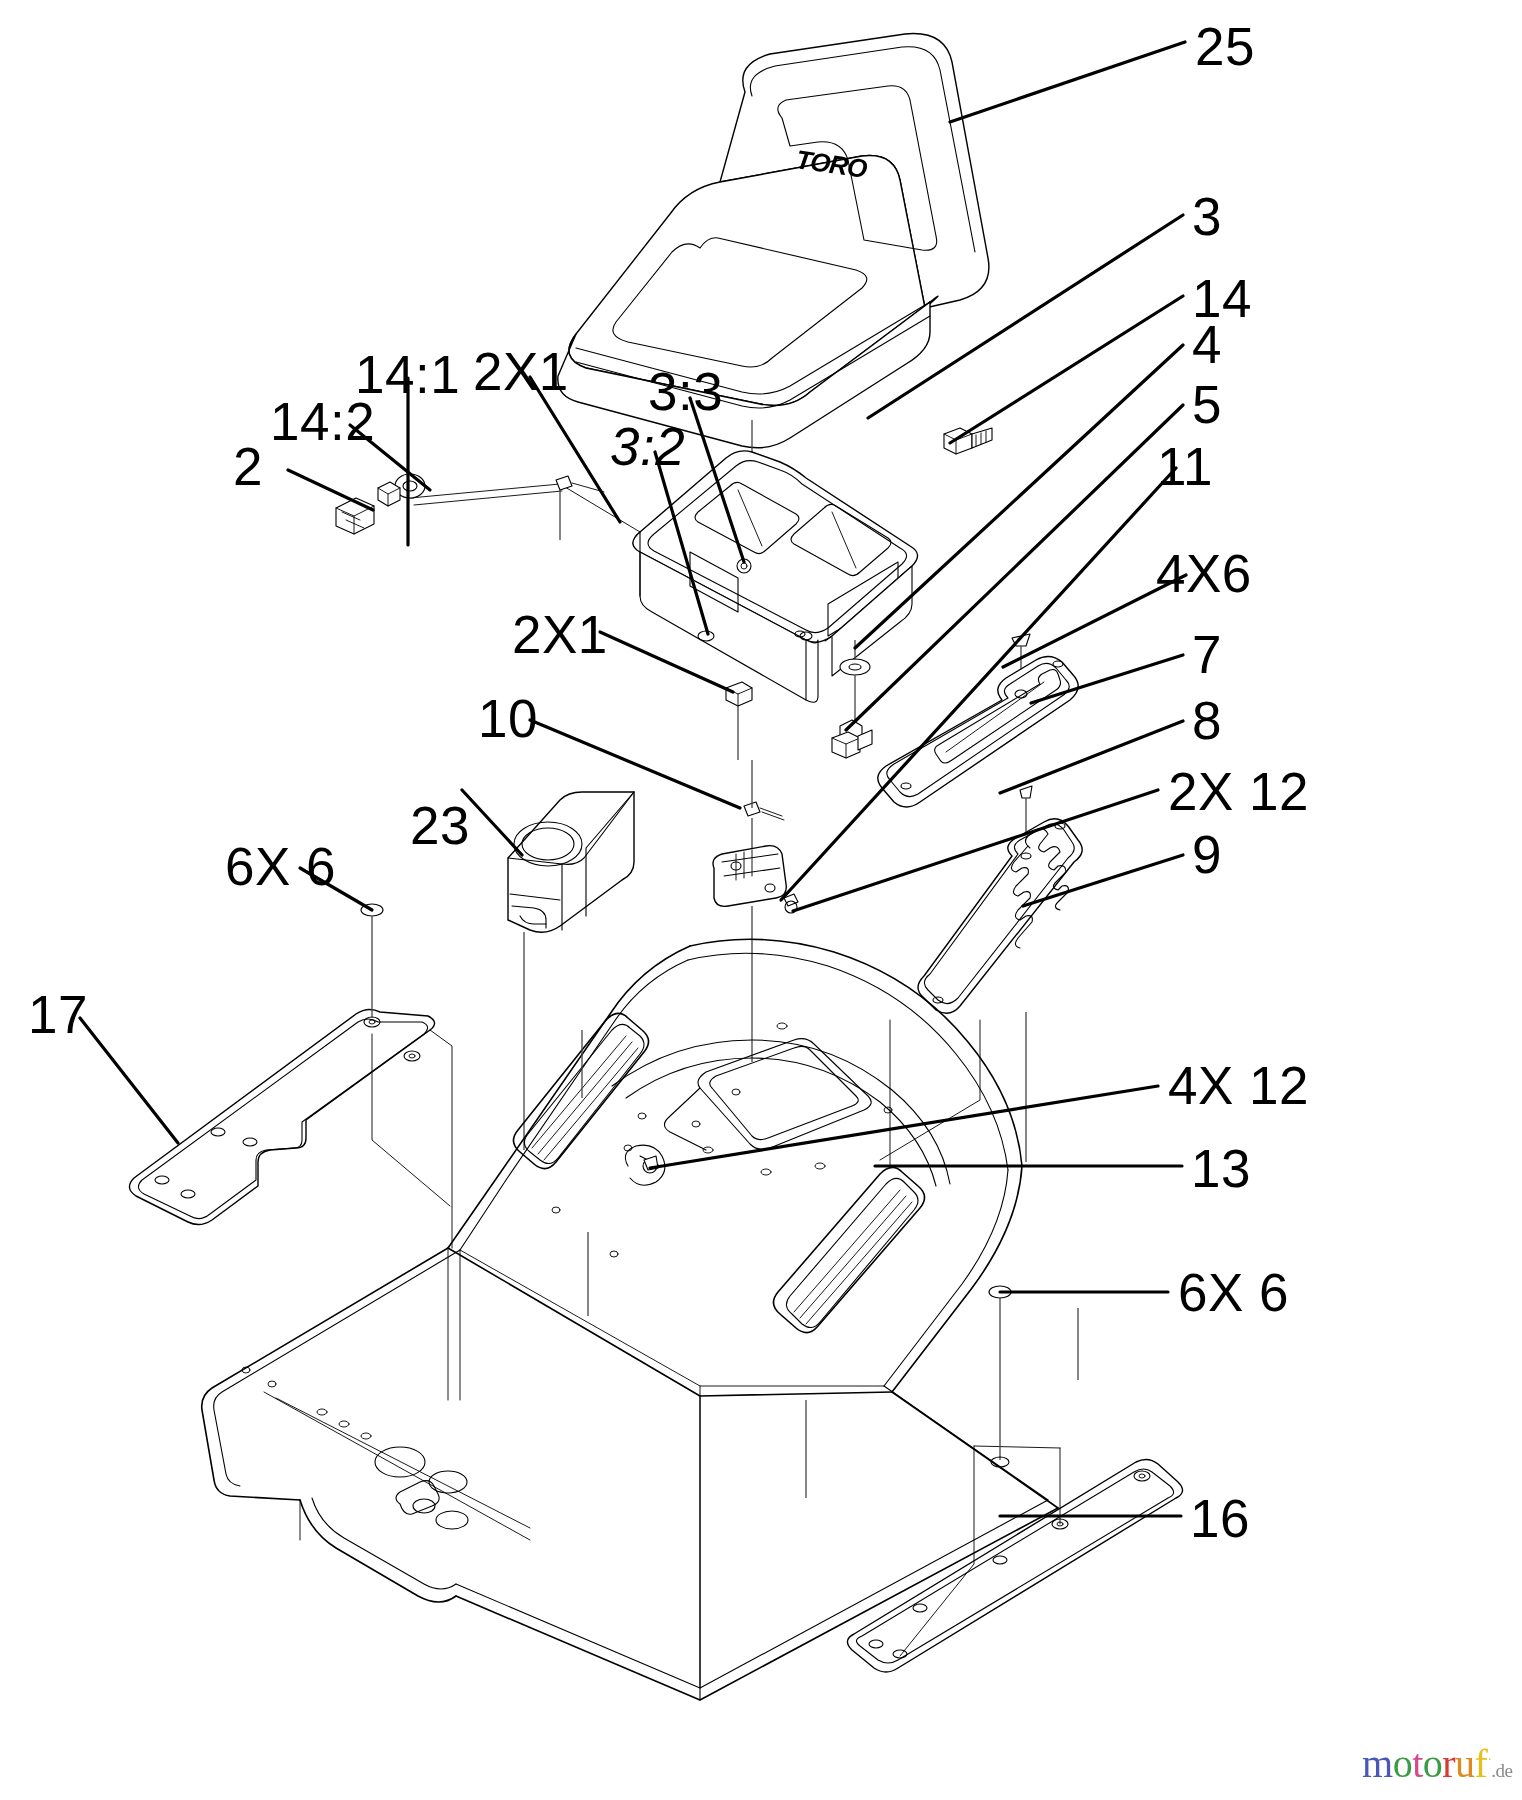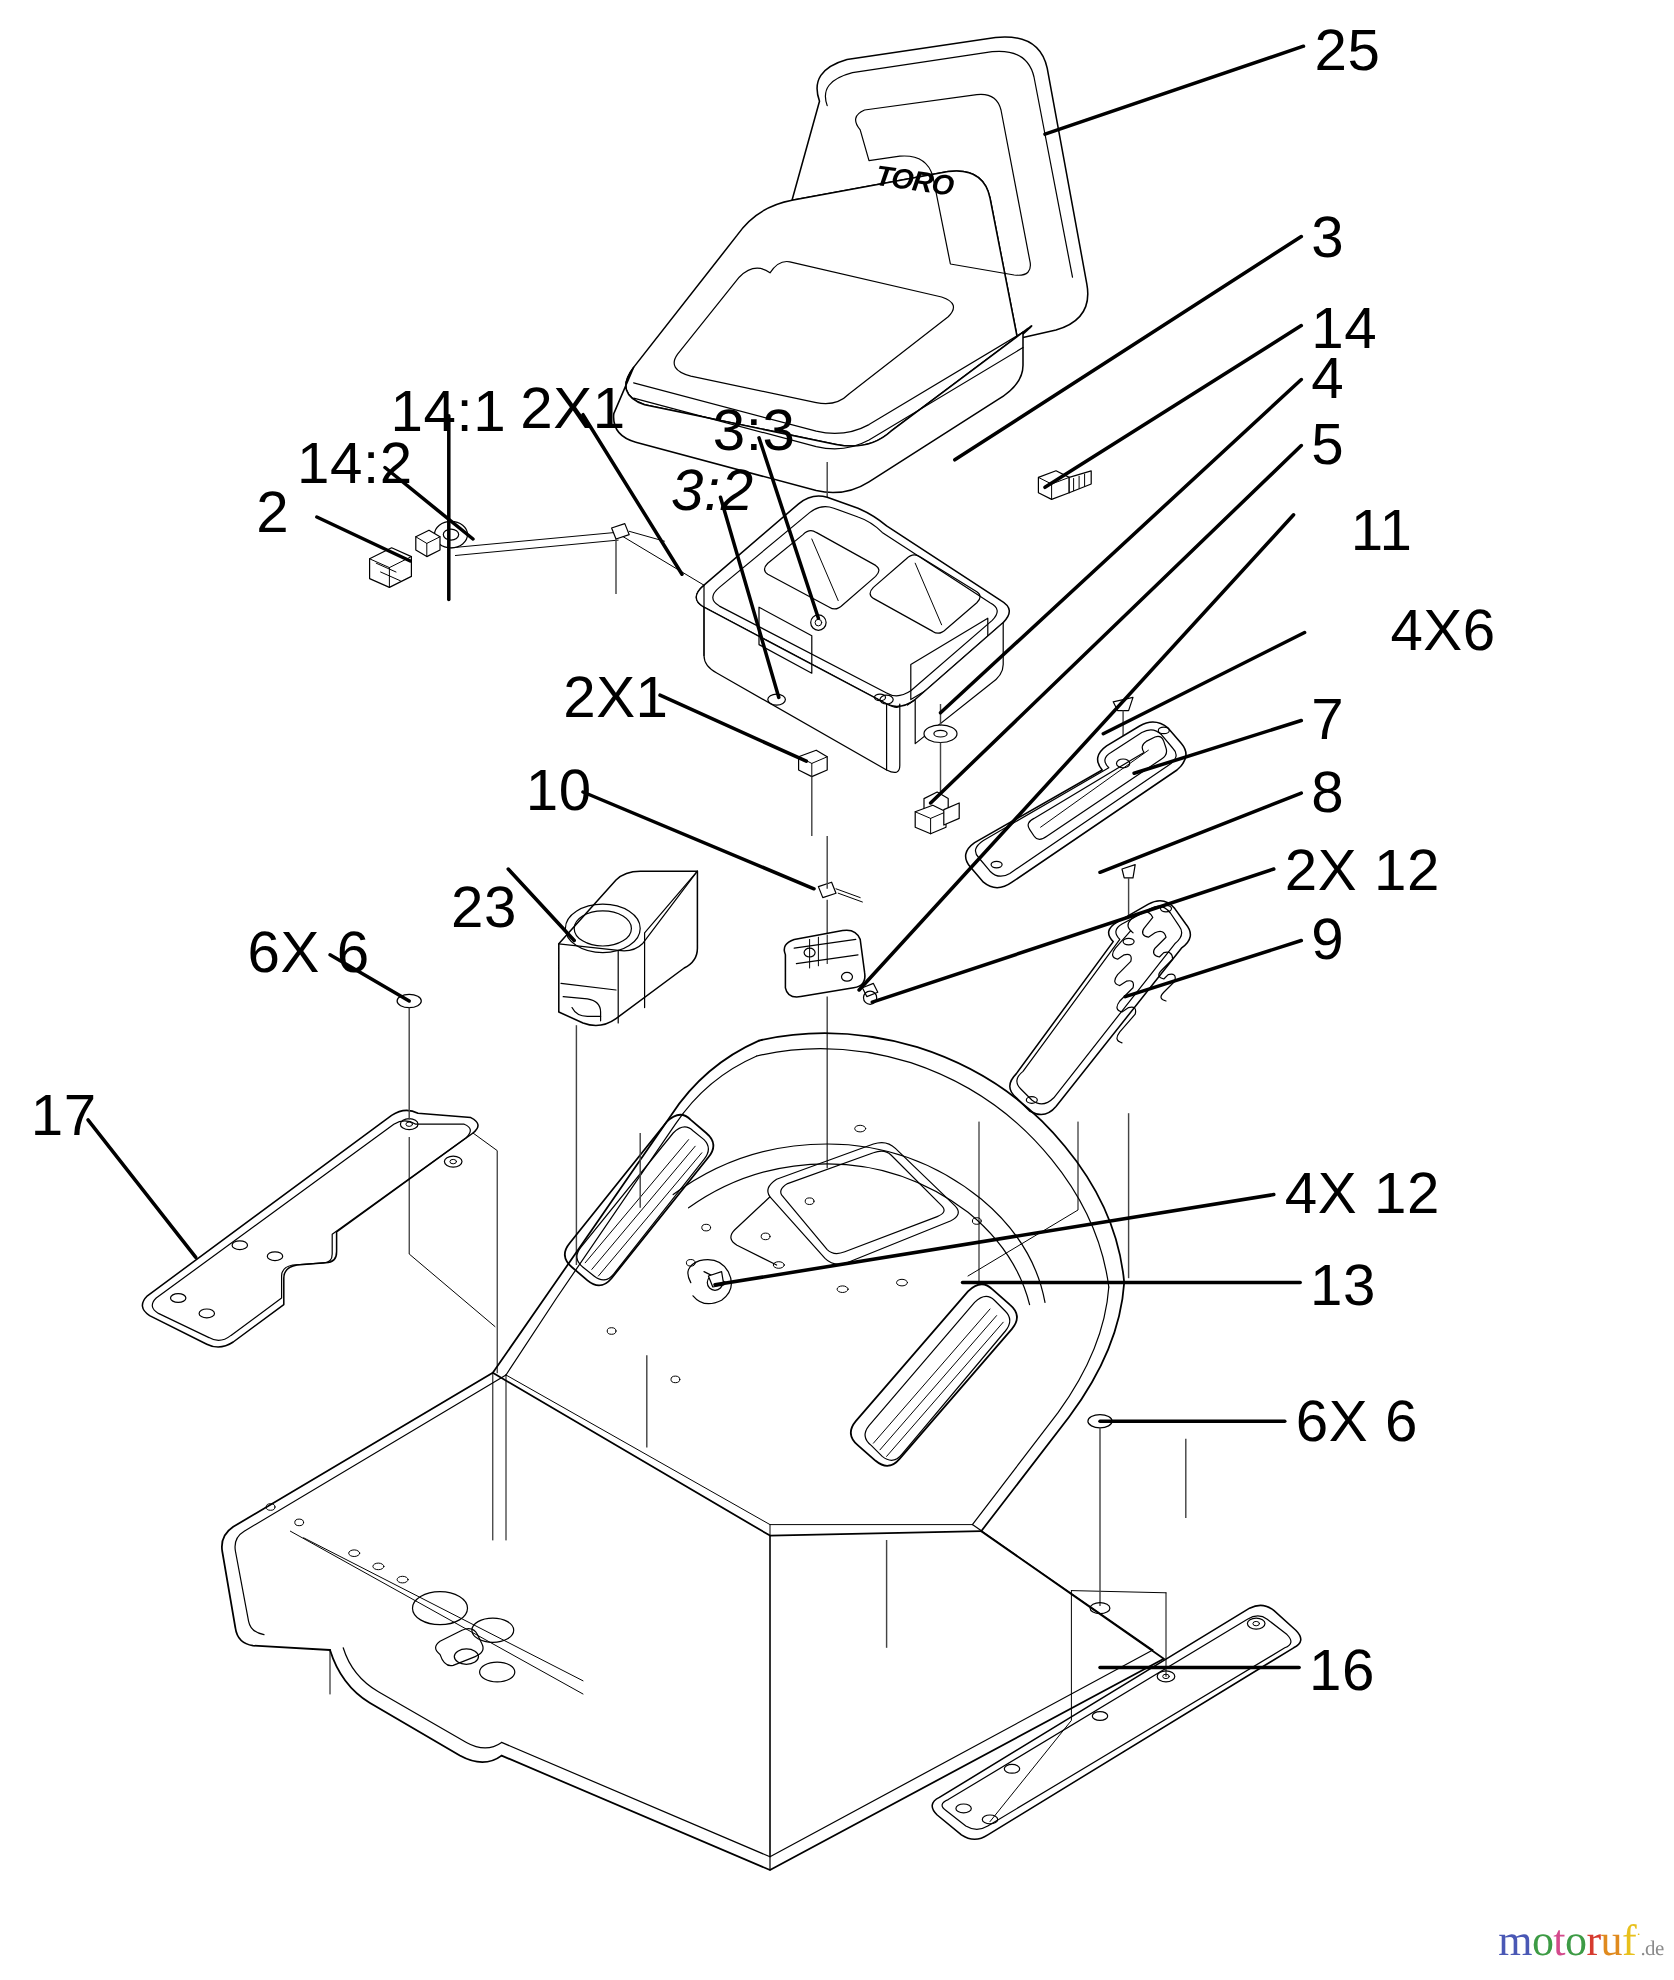--- a/index.html
+++ b/index.html
@@ -375,22 +375,22 @@
         <polyline class="lead" points="80,1018 178,1143"></polyline>
       </g>
   </svg>
 
   <div id="labels">
       <div class="lbl" style="left: 1195px; top: 20px;">25</div>
       <div class="lbl" style="left: 1192px; top: 190px;">3</div>
       <div class="lbl" style="left: 1192px; top: 272px;">14</div>
       <div class="lbl" style="left: 1192px; top: 318px;">4</div>
       <div class="lbl" style="left: 1192px; top: 378px;">5</div>
-      <div class="lbl" style="left: 1228px; top: 440px; margin-top: 16px;">11</div>
-      <div class="lbl" style="left: 1264px; top: 547px;">4X6</div>
+      <div class="lbl" style="left: 1157px; top: 440px;">11</div>
+      <div class="lbl" style="left: 1156px; top: 547px;">4X6</div>
       <div class="lbl" style="left: 1192px; top: 628px;">7</div>
       <div class="lbl" style="left: 1192px; top: 694px;">8</div>
       <div class="lbl" style="left: 1168px; top: 765px;">2X 12</div>
       <div class="lbl" style="left: 1192px; top: 828px;">9</div>
       <div class="lbl" style="left: 1168px; top: 1059px;">4X 12</div>
       <div class="lbl" style="left: 1191px; top: 1142px;">13</div>
       <div class="lbl" style="left: 1178px; top: 1266px;">6X 6</div>
       <div class="lbl" style="left: 1190px; top: 1492px;">16</div>
       <div class="lbl" style="left: 355px; top: 348px;">14:1</div>
       <div class="lbl" style="left: 473px; top: 345px;">2X1</div>

